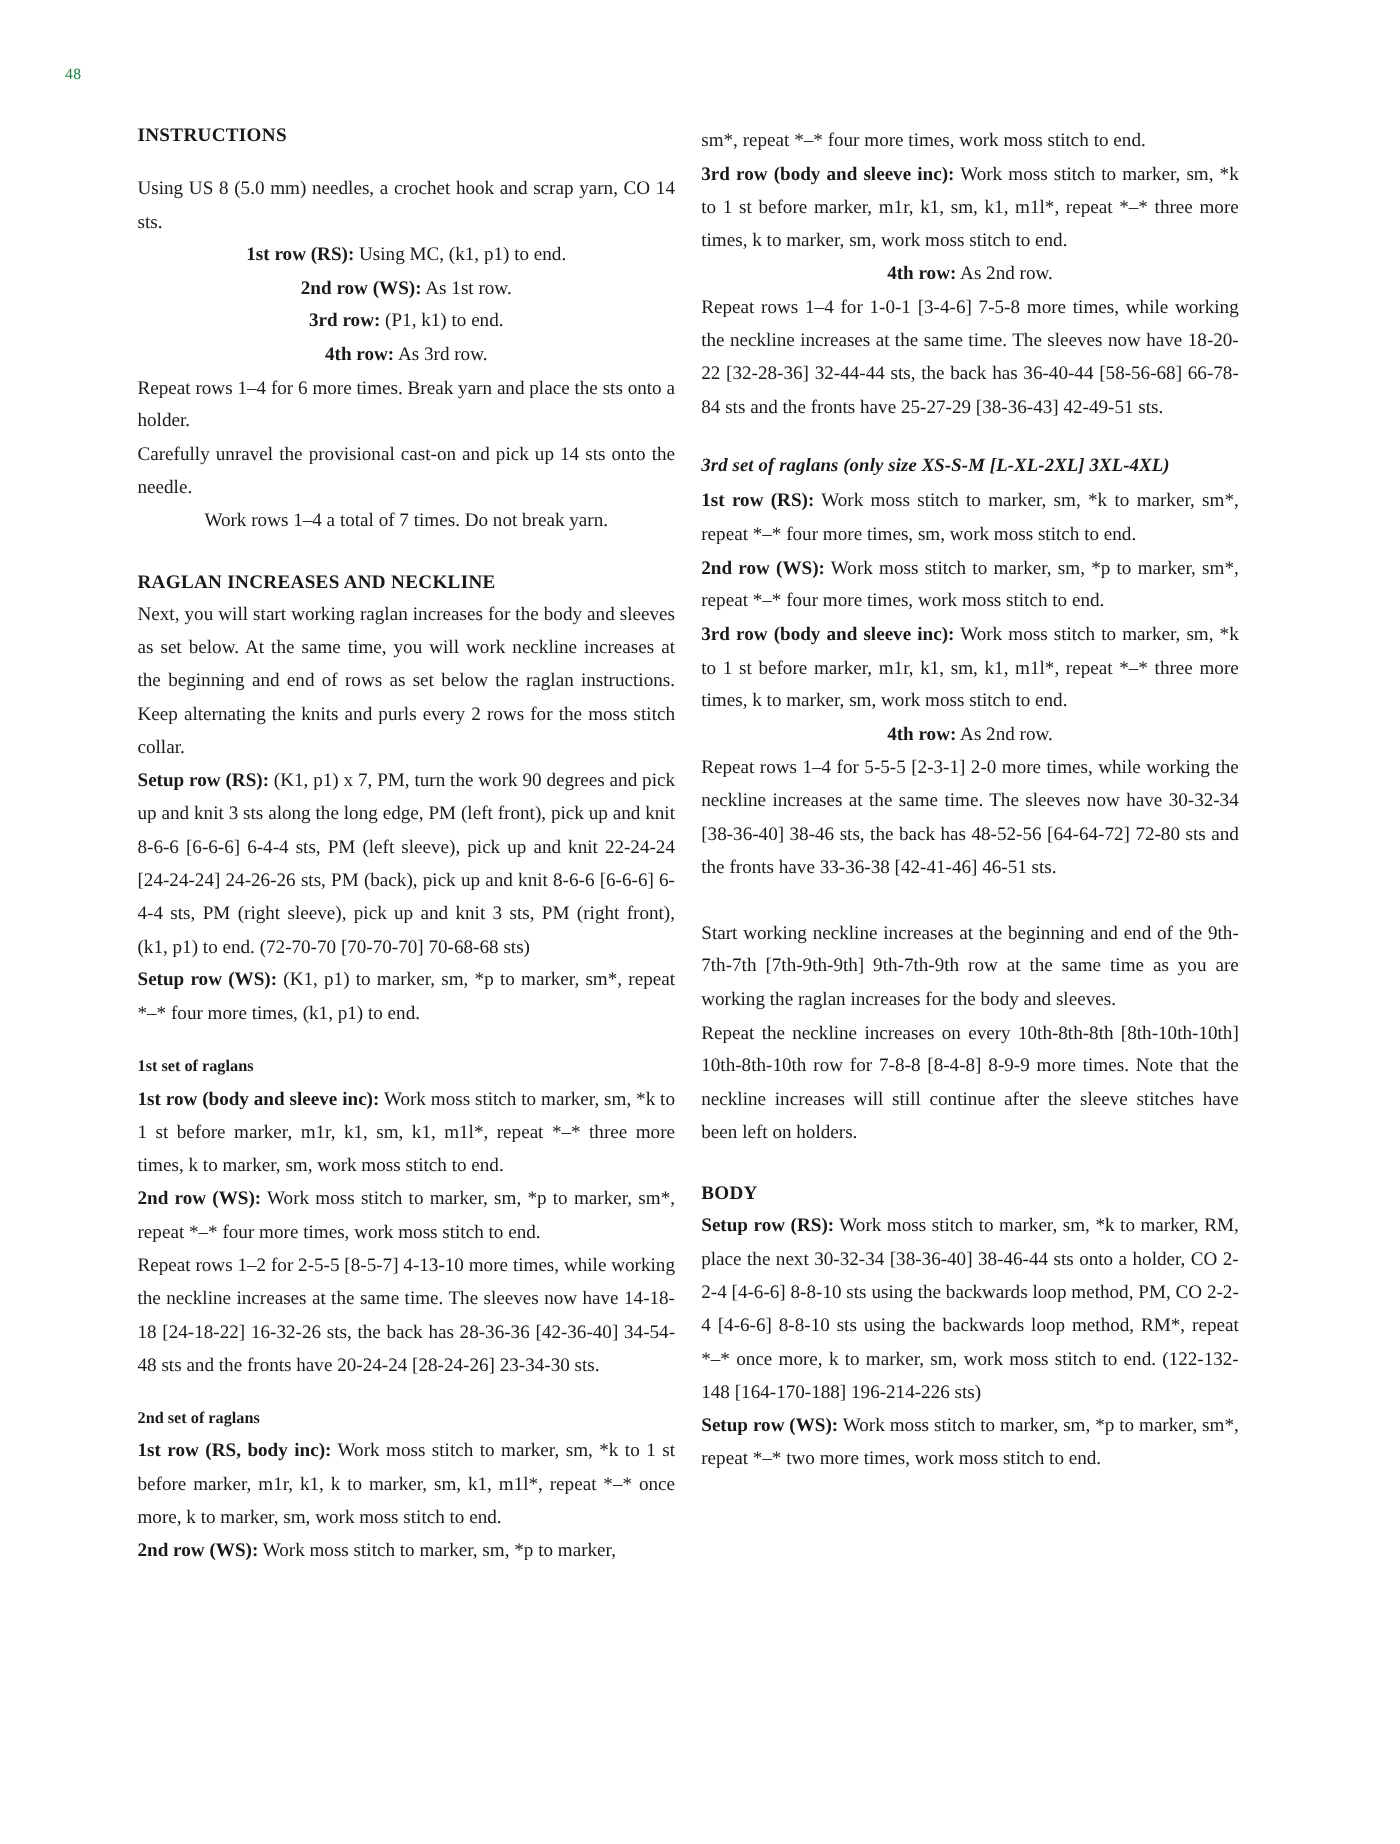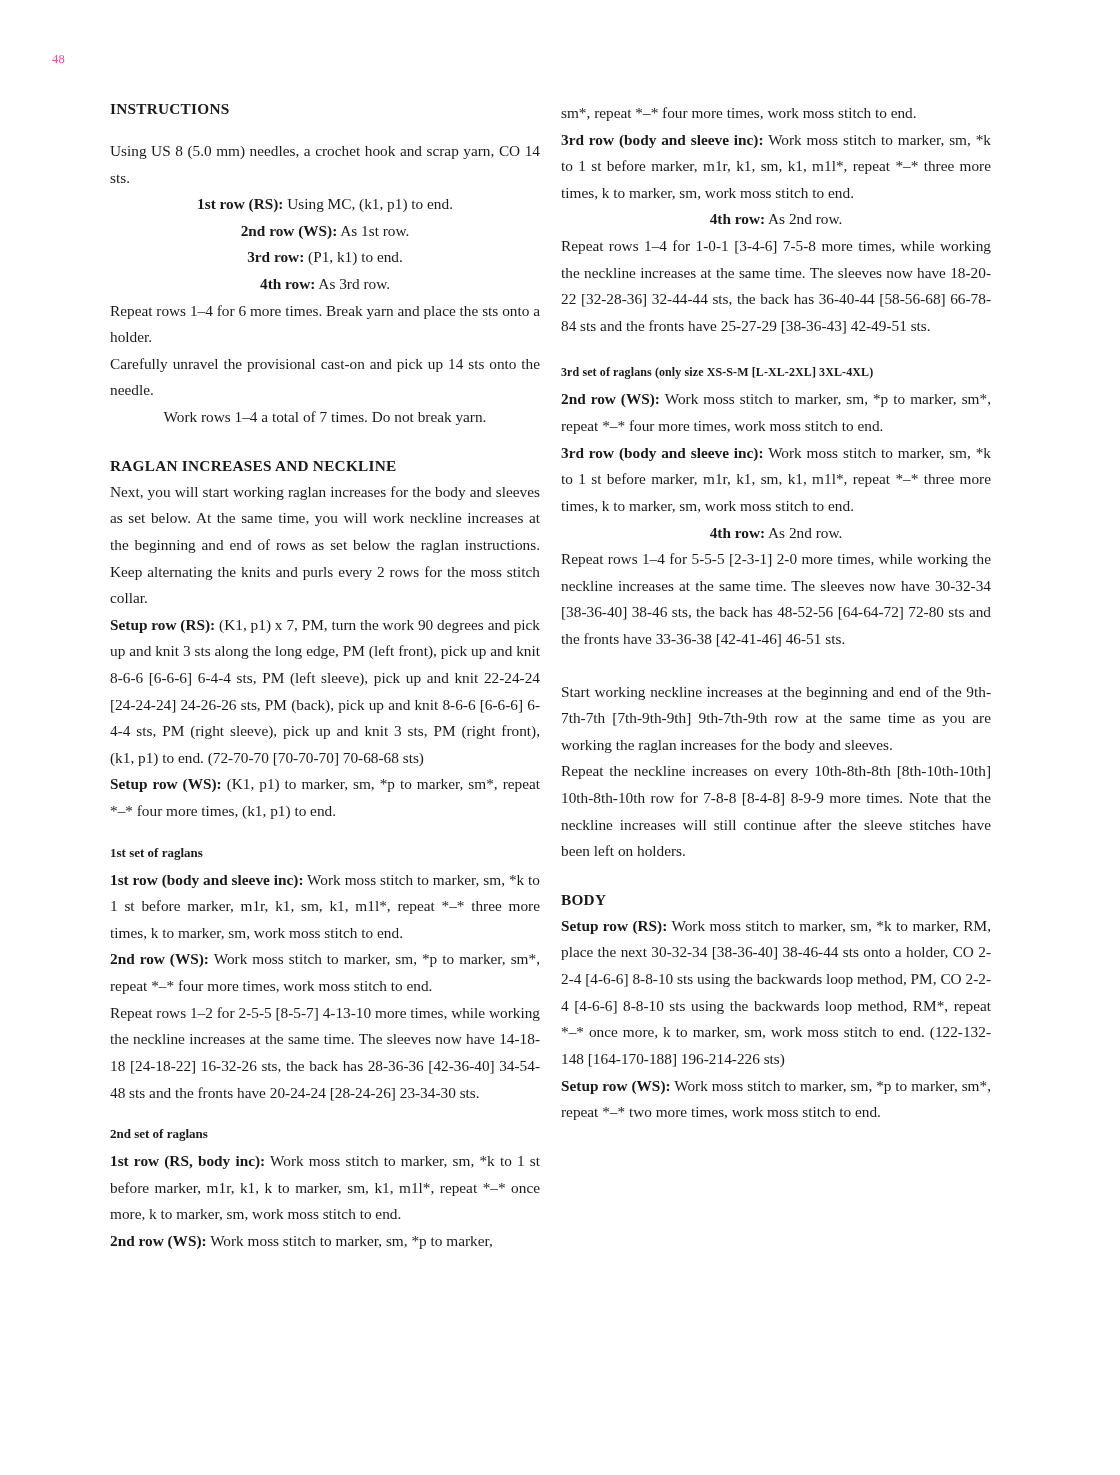--- a/index.html
+++ b/index.html
@@ -19,43 +19,44 @@
     position: relative;
     width: 1120px;
     height: 1475px;
     box-sizing: border-box;
   }
   .page-number {
     position: absolute;
     top: 52px;
     left: 52px;
     font-size: 12.5px;
-    color: #ec4899;
+    color: #15803d;
     letter-spacing: 0.3px;
   }
   .columns {
     position: absolute;
     top: 100px;
     left: 110px;
     width: 906px;
     display: flex;
     gap: 21px;
   }
   .col {
     width: 430px;
   }
   h2.section {
     font-size: 15.3px;
     font-weight: bold;
     margin: 0 0 20px 0;
     letter-spacing: 0.25px;
   }
   h3.subsection {
-    font-size: 12px;
+    font-size: 15px;
     font-weight: bold;
+    font-style: italic;
     margin: 0 0 6px 0;
     letter-spacing: 0.1px;
   }
   h3.plain-sub {
     font-size: 13px;
     font-weight: bold;
     margin: 0 0 6px 0;
   }
   p.body {
     font-size: 15.3px;
@@ -137,20 +138,21 @@
       <p class="body"><span class="lbl">3rd row (body and sleeve inc):</span><span> Work moss stitch to marker, sm, *k to 1 st before marker, m1r, k1, sm, k1, m1l*, repeat *–* three more times, k to marker, sm, work moss stitch to end.</span></p>
 
       <p class="body nojust"><span class="lbl">4th row:</span><span> As 2nd row.</span></p>
 
       <p class="body">Repeat rows 1–4 for 1-0-1 [3-4-6] 7-5-8 more times, while  working the neckline increases at the same time. The sleeves now have 18-20-22 [32-28-36] 32-44-44 sts, the back has 36-40-44 [58-56-68] 66-78-84 sts and the fronts have 25-27-29 [38-36-43] 42-49-51 sts.</p>
 
       <div class="blockgap-lg"></div>
 
       <h3 class="subsection">3rd set of raglans (only size XS-S-M [L-XL-2XL] 3XL-4XL)</h3>
 
+      <p class="body"><span class="lbl">1st row (RS):</span><span> Work moss stitch to marker, sm, *k to marker, sm*, repeat *–* four more times, sm, work moss stitch to end.</span></p>
 
       <p class="body"><span class="lbl">2nd row (WS):</span><span> Work moss stitch to marker, sm, *p to marker, sm*, repeat *–* four more times, work moss stitch to end.</span></p>
 
       <p class="body"><span class="lbl">3rd row (body and sleeve inc):</span><span> Work moss stitch to marker, sm, *k to 1 st before marker, m1r, k1, sm, k1, m1l*, repeat *–* three more times, k to marker, sm, work moss stitch to end.</span></p>
 
       <p class="body nojust"><span class="lbl">4th row:</span><span> As 2nd row.</span></p>
 
       <p class="body">Repeat rows 1–4 for 5-5-5 [2-3-1] 2-0 more times, while working the neckline increases at the same time. The sleeves now  have 30-32-34 [38-36-40] 38-46 sts, the back has 48-52-56 [64-64-72] 72-80 sts and the fronts have 33-36-38 [42-41-46] 46-51 sts.</p>
 
       <div class="blockgap-lg"></div>

